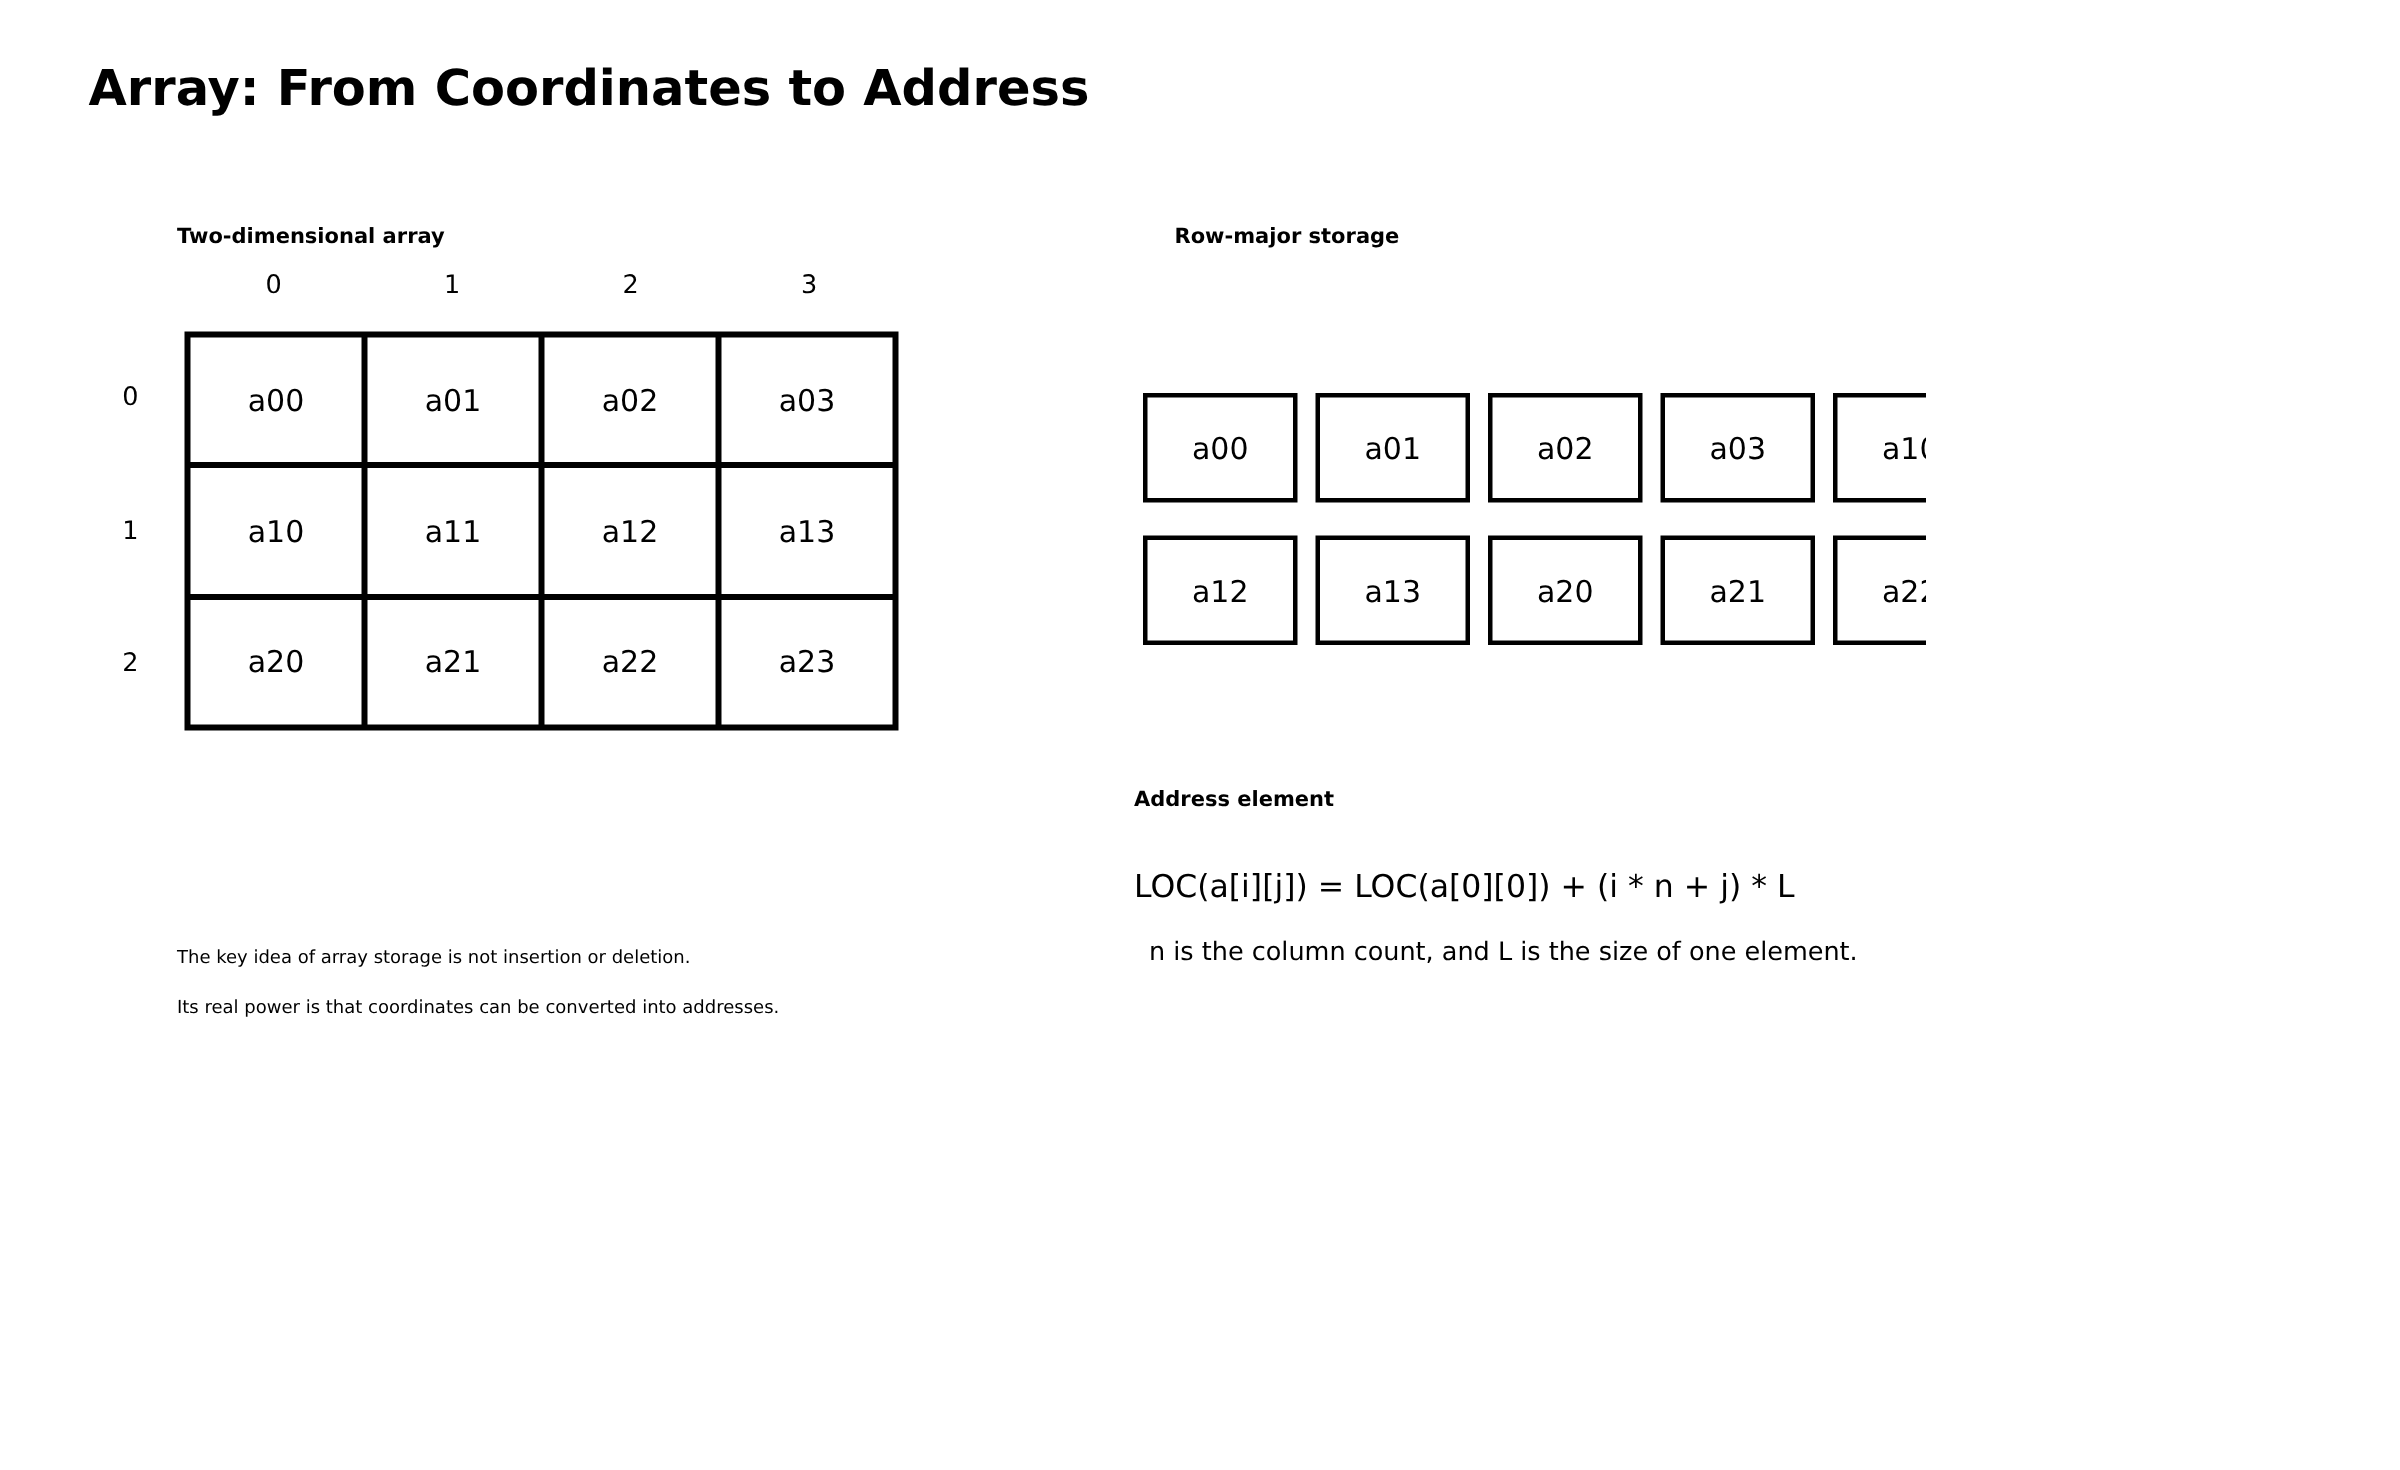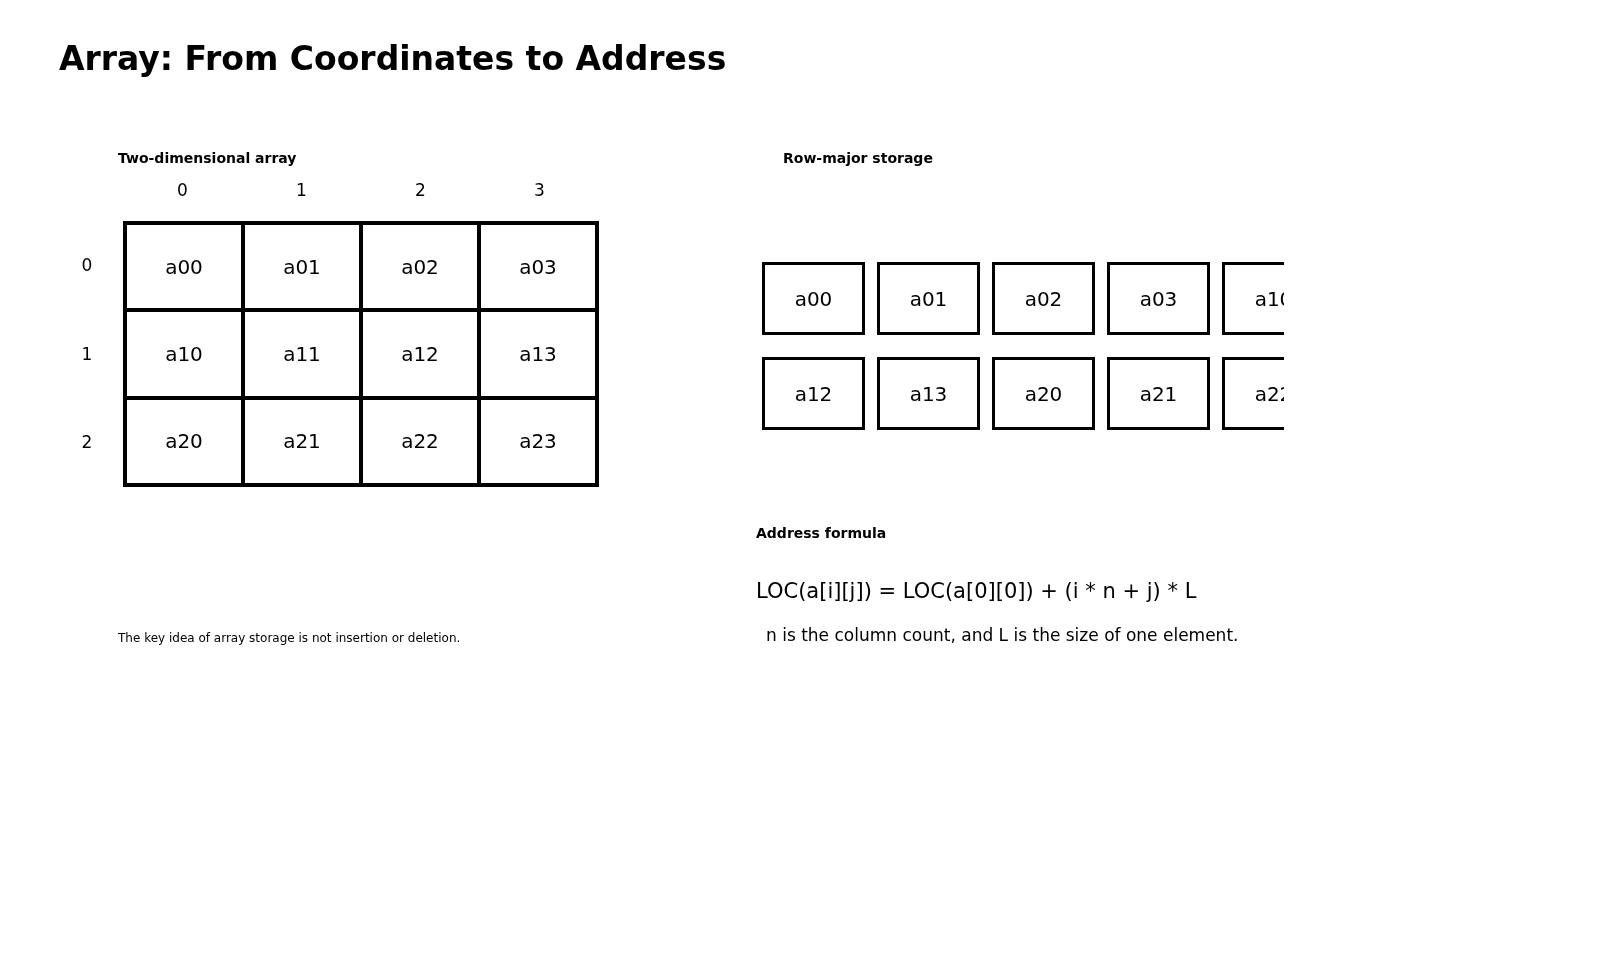--- a/index.html
+++ b/index.html
@@ -183,19 +183,20 @@
 
   <div class="storage-row storage-row-1">
     <div class="storage-box">a12</div>
     <div class="storage-box">a13</div>
     <div class="storage-box">a20</div>
     <div class="storage-box">a21</div>
     <div class="storage-box">a22</div>
     <div class="storage-box">a23</div>
   </div>
 
-  <div class="section-heading heading-formula">Address formula</div>
+  <div class="section-heading heading-formula">Address element</div>
   <div class="formula-text">LOC(a[i][j]) = LOC(a[0][0]) + (i * n + j) * L</div>
   <div class="formula-note">n is the column count, and L is the size of one element.</div>
 
   <div class="footer-line footer-line-1">The key idea of array storage is not insertion or deletion.</div>
+  <div class="footer-line footer-line-2">Its real power is that coordinates can be converted into addresses.</div>
 
 </div>
 
 </body></html>

